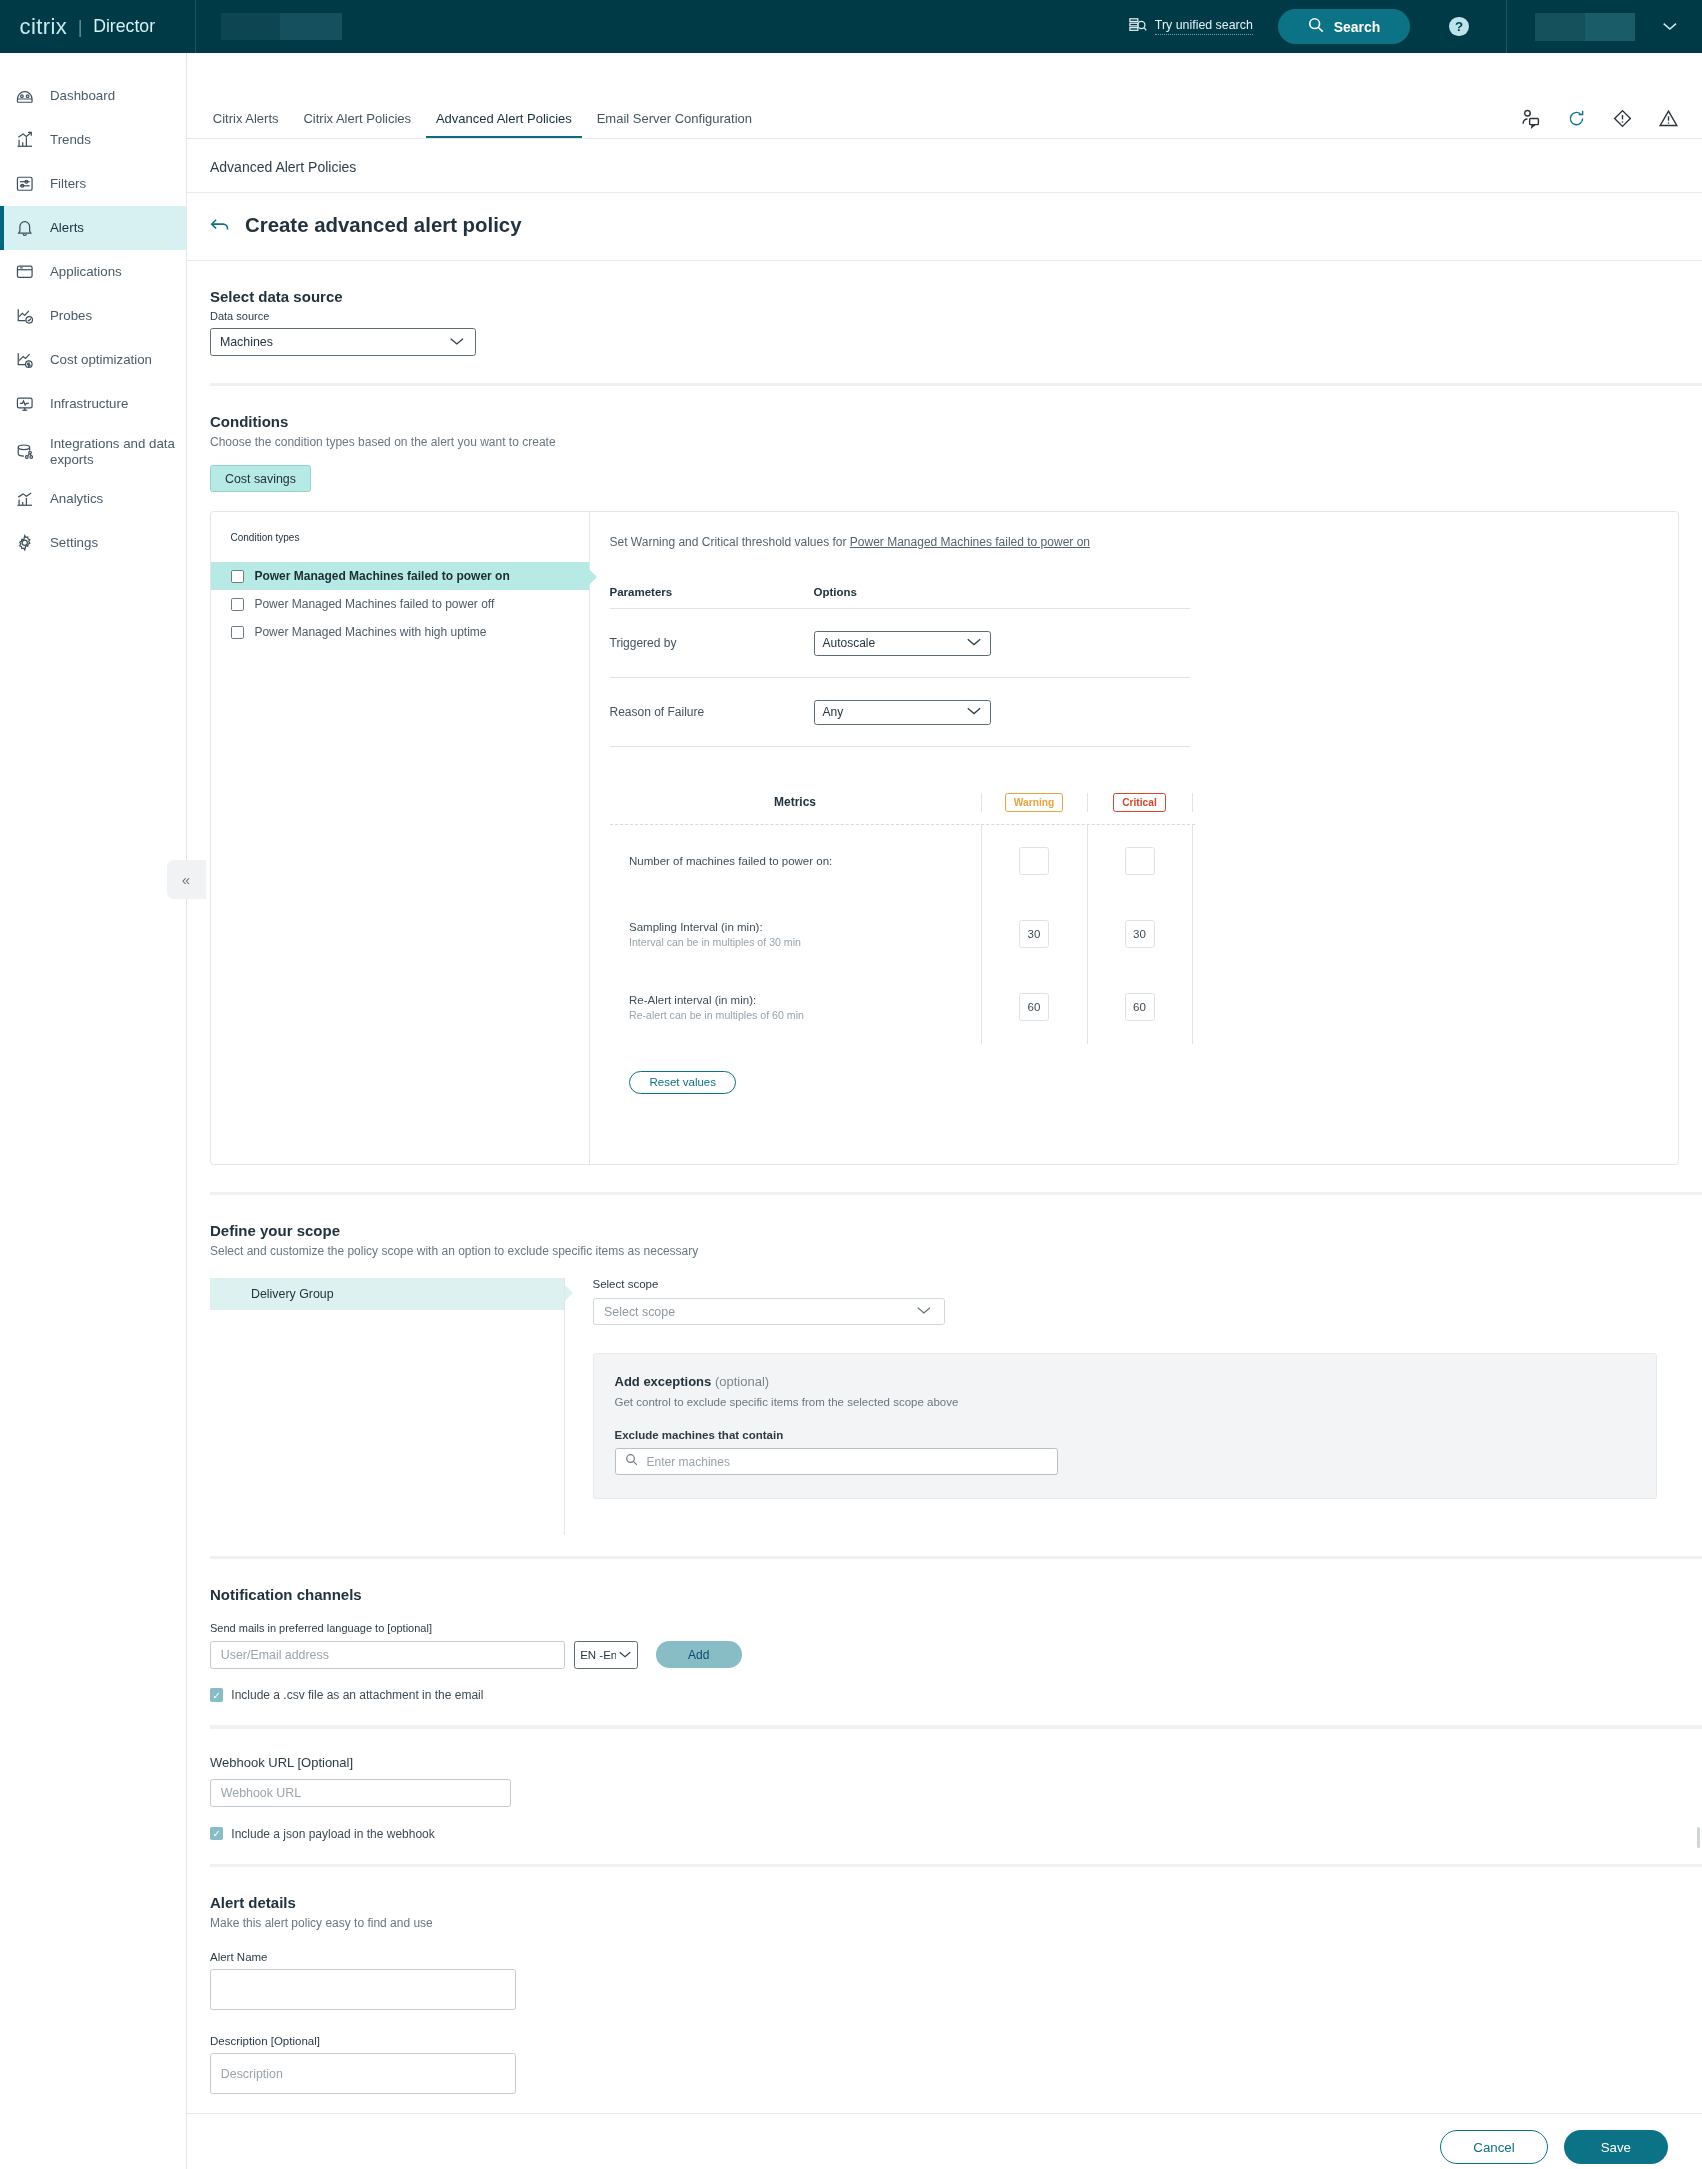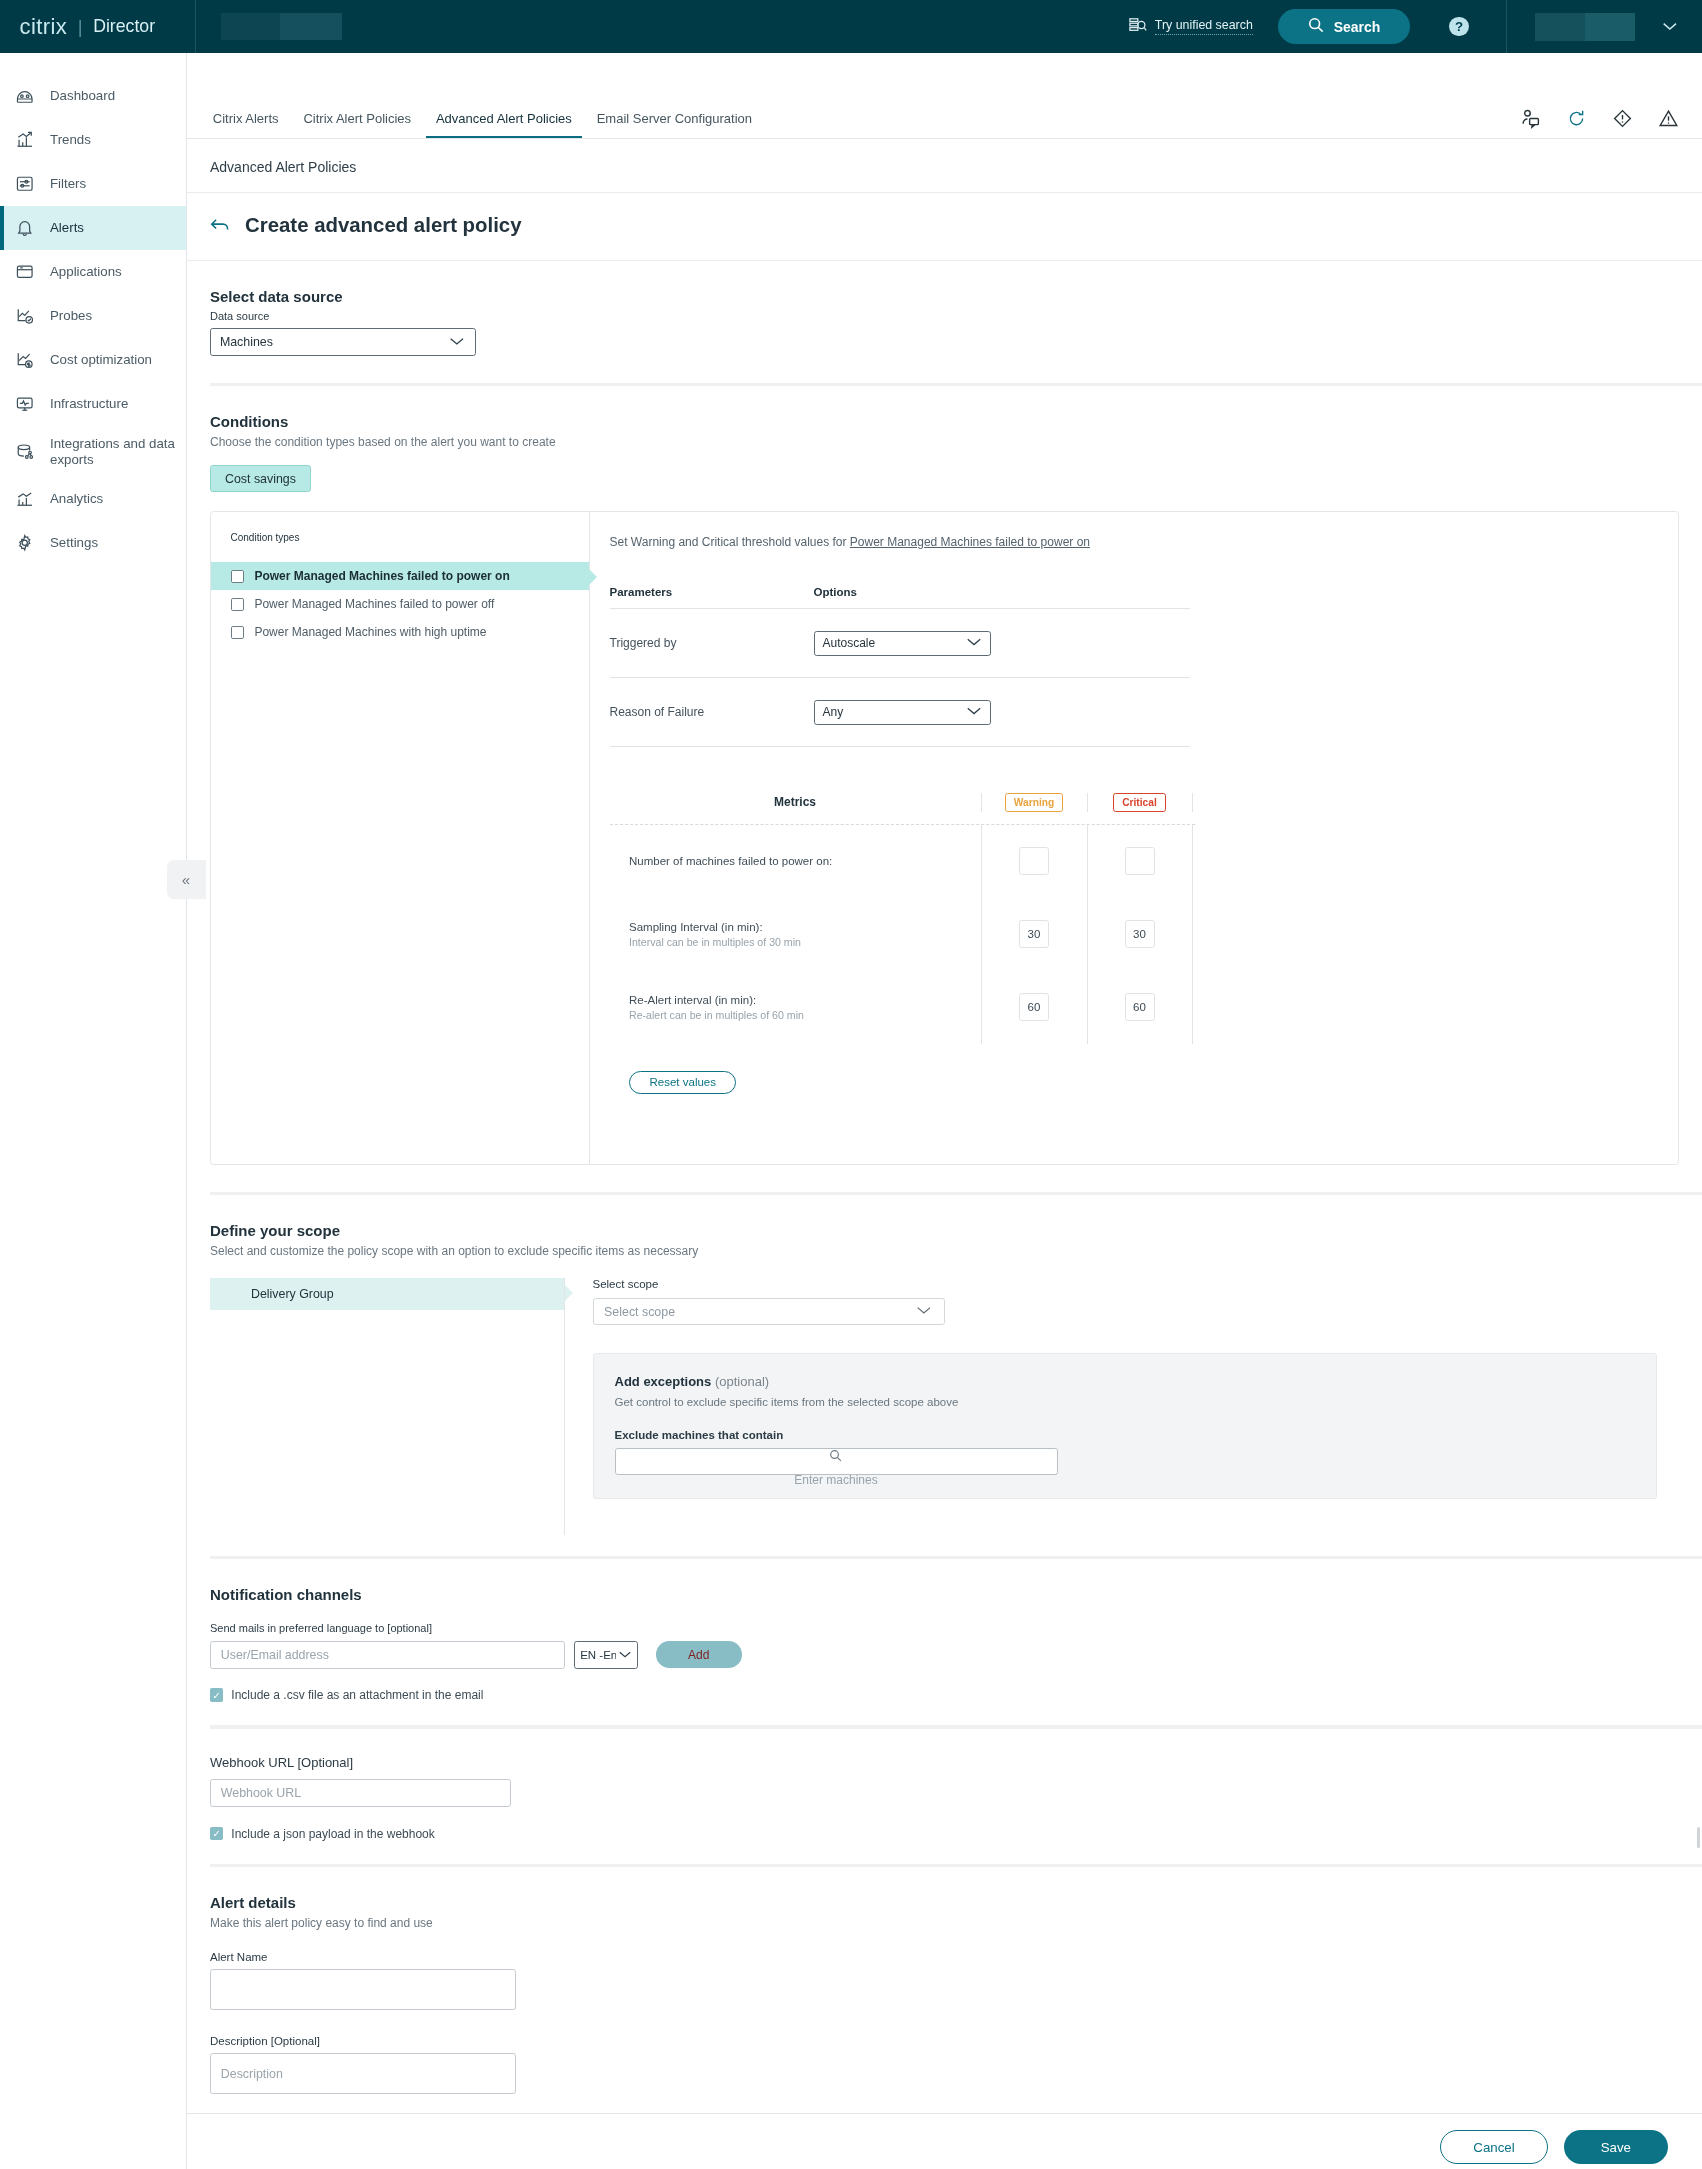--- a/index.html
+++ b/index.html
@@ -220,39 +220,39 @@
     margin-top: 28px; width: 1064px; background: #f3f4f5; border: 0.9px solid #e7e9ea;
     border-radius: 2.7px; padding: 19.5px 21px 23px 21px;
   }
   .exc-title { font-size: 13px; color: #22333d; margin-bottom: 7px; }
   .exc-title b { font-weight: bold; }
   .exc-title span { color: #7b858d; font-weight: normal; }
   .exc-sub { font-size: 11.5px; color: #6a7781; margin-bottom: 21px; }
   .exc-label { font-size: 11.5px; font-weight: bold; color: #2b3b45; margin-bottom: 7px; }
   .exc-input {
     width: 443px; height: 27.5px; background: #fff; border: 0.9px solid #b9c0c5; border-radius: 2.7px;
-    display: flex; align-items: center; gap: 8px; padding: 0 9.8px; font-size: 12px; color: #98a3ab; flex-direction: column;
+    display: flex; align-items: center; gap: 8px; padding: 0 9.8px; font-size: 12px; color: #98a3ab;
   }
   .exc-input svg { width: 13.3px; height: 13.3px; stroke: #6d7880; fill: none; stroke-width: 1.6; }
 
   
   .notif-row { display: flex; align-items: center; gap: 8.9px; margin-top: 3.5px; }
   .text-input {
     height: 28px; border: 0.9px solid #c4cacf; border-radius: 2.7px; background: #fff;
     display: flex; align-items: center; padding: 0 9.8px; font-size: 12.4px; color: #9aa4ab;
   }
   .email-input { width: 355px; }
   .lang-select {
     width: 64px; height: 28px; border: 0.9px solid #5c6b74; border-radius: 2.7px;
     display: flex; align-items: center; padding: 0 5.3px; font-size: 11.5px; color: #26353e;
     cursor: pointer; background: #fff; gap: 1.8px;
   }
   .lang-select .val { flex: 1; white-space: nowrap; overflow: hidden; }
   .add-btn {
-    width: 86px; height: 26.6px; background: #89bdc6; color: #7f1d1d; border: none; border-radius: 13.3px;
+    width: 86px; height: 26.6px; background: #89bdc6; color: #0c4a6e; border: none; border-radius: 13.3px;
     font-size: 12px; cursor: pointer; margin-left: 8.9px;
   }
   .chk-row { display: flex; align-items: center; gap: 8px; margin-top: 19.5px; font-size: 12px; color: #3d4b55; }
   .chk-on {
     width: 13.3px; height: 13.3px; background: #89bdc6; border-radius: 1.8px; flex: 0 0 13.3px;
     display: flex; align-items: center; justify-content: center; color: #fff; font-size: 9.8px;
   }
   .webhook-input { width: 301px; }
 
   .alert-input {

